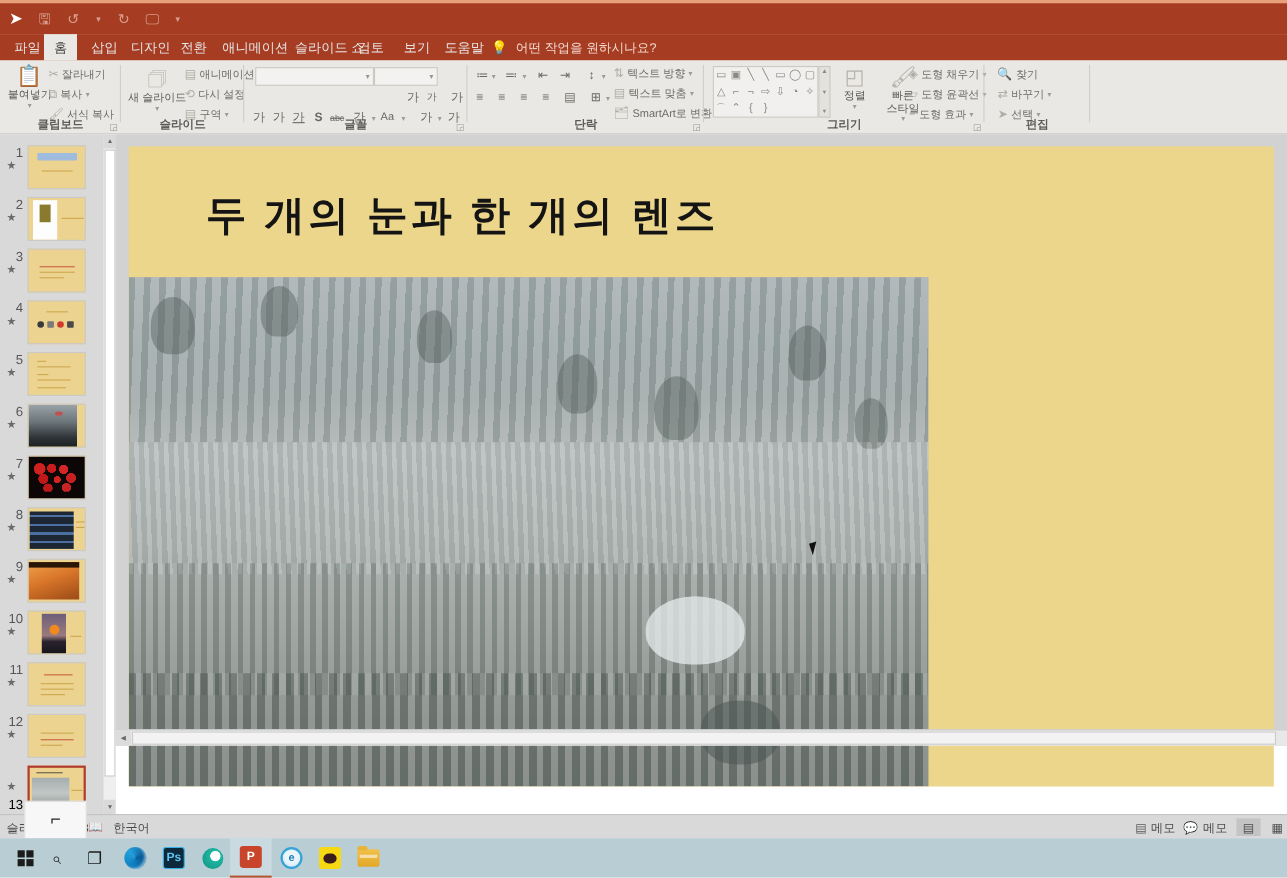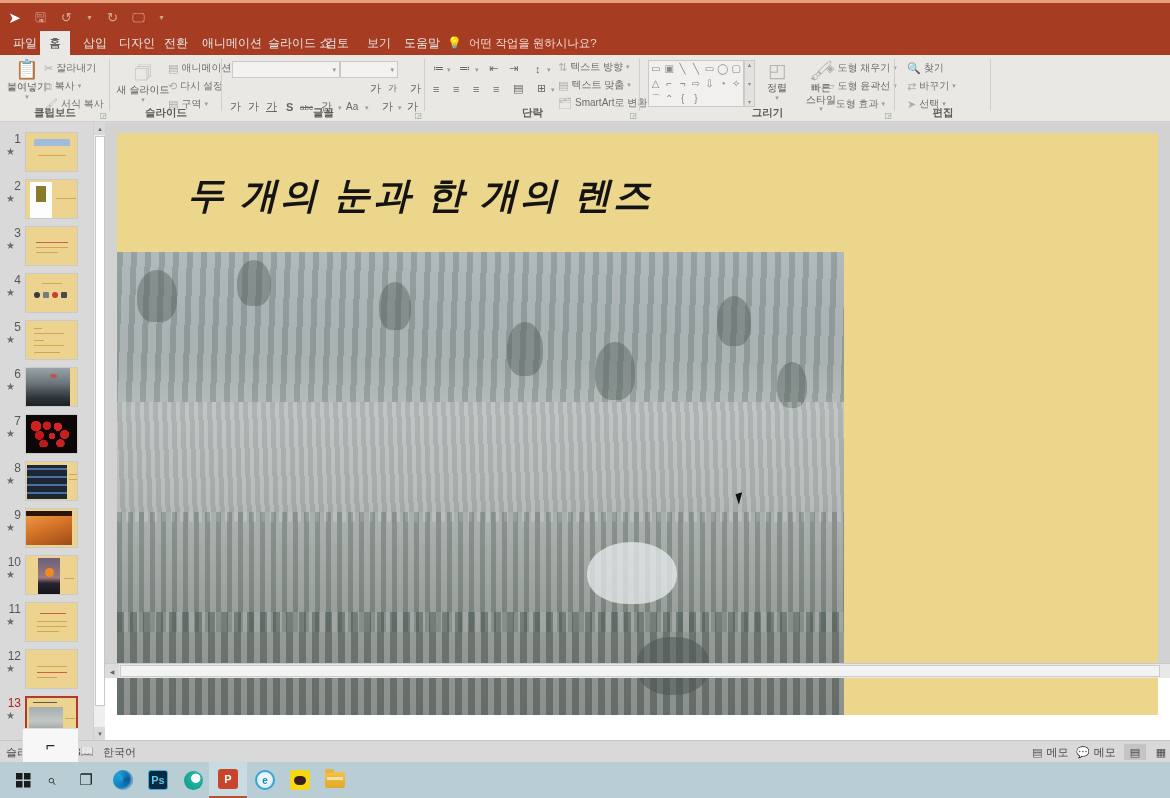--- a/index.html
+++ b/index.html
@@ -106,21 +106,21 @@
   
   .thumbpane {
     position: absolute; left: 0; top: 122px; width: 105px; height: 618px;
     background: #d9d9d9; overflow: hidden;
   }
   .thumbrow { position: absolute; left: 0; width: 105px; }
   .thumbnum {
     position: absolute; left: 2px; top: 0; width: 19px;
     text-align: right; color: #575757; font-size: 12px;
   }
-  .thumbnum.sel { color: #b91c1c; }
+  .thumbnum.sel { color: #000000; margin-top: 28px; }
   .thumbstar { position: absolute; left: 6px; top: 14px; color: #6b6b6b; font-size: 10px; }
   .thumbimg {
     position: absolute; left: 25px; top: 0; width: 53px; height: 40px;
     background: #ecd390; border: 1px solid #c9c9c9; overflow: hidden;
   }
   .thumbimg.selected { border: 2px solid #b03a2e; }
   .tline { position: absolute; background: #c49a3a; height: 1px; opacity: .75; }
   .tline.red { background: #c0392b; }
   .tblock { position: absolute; }
 
@@ -135,21 +135,20 @@
   }
   .ts-thumb {
     position: absolute; left: 1px; top: 14px; width: 10px; height: 570px;
     background: #ffffff; border: 1px solid #c6c6c6;
   }
 
   
   .slidearea {
     position: absolute; left: 105px; top: 122px; width: 1065px; height: 556px;
     background: #d2d2d2;
-    font-style: italic;
   }
   .slide {
     position: absolute; left: 12px; top: 11px; width: 1041px; height: 582px;
     background: #ecd68c; overflow: hidden;
   }
   .slide-title {
     position: absolute; left: 70px; top: 38px; width: 780px;
     color: #141414; font-size: 37px; font-weight: bold;
     letter-spacing: 3px; white-space: nowrap;
   }

